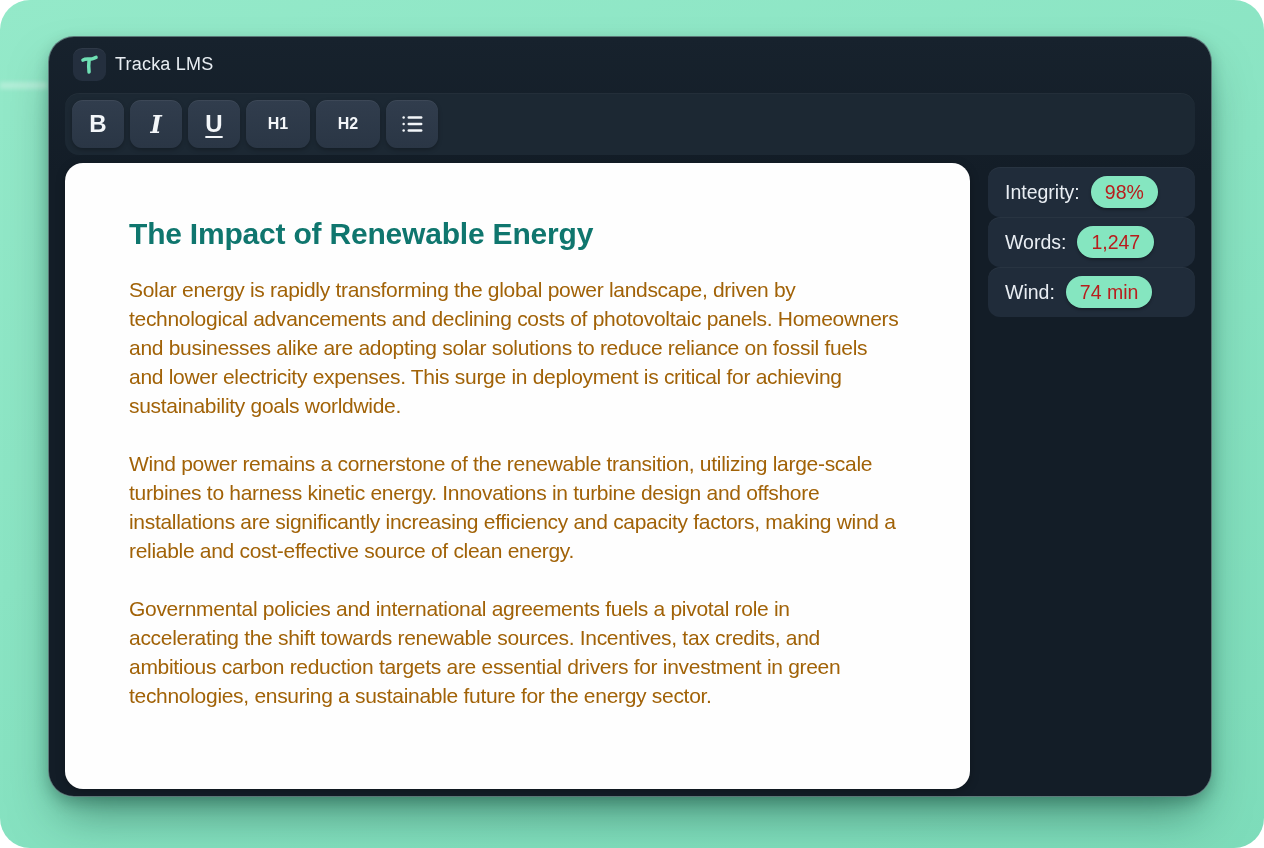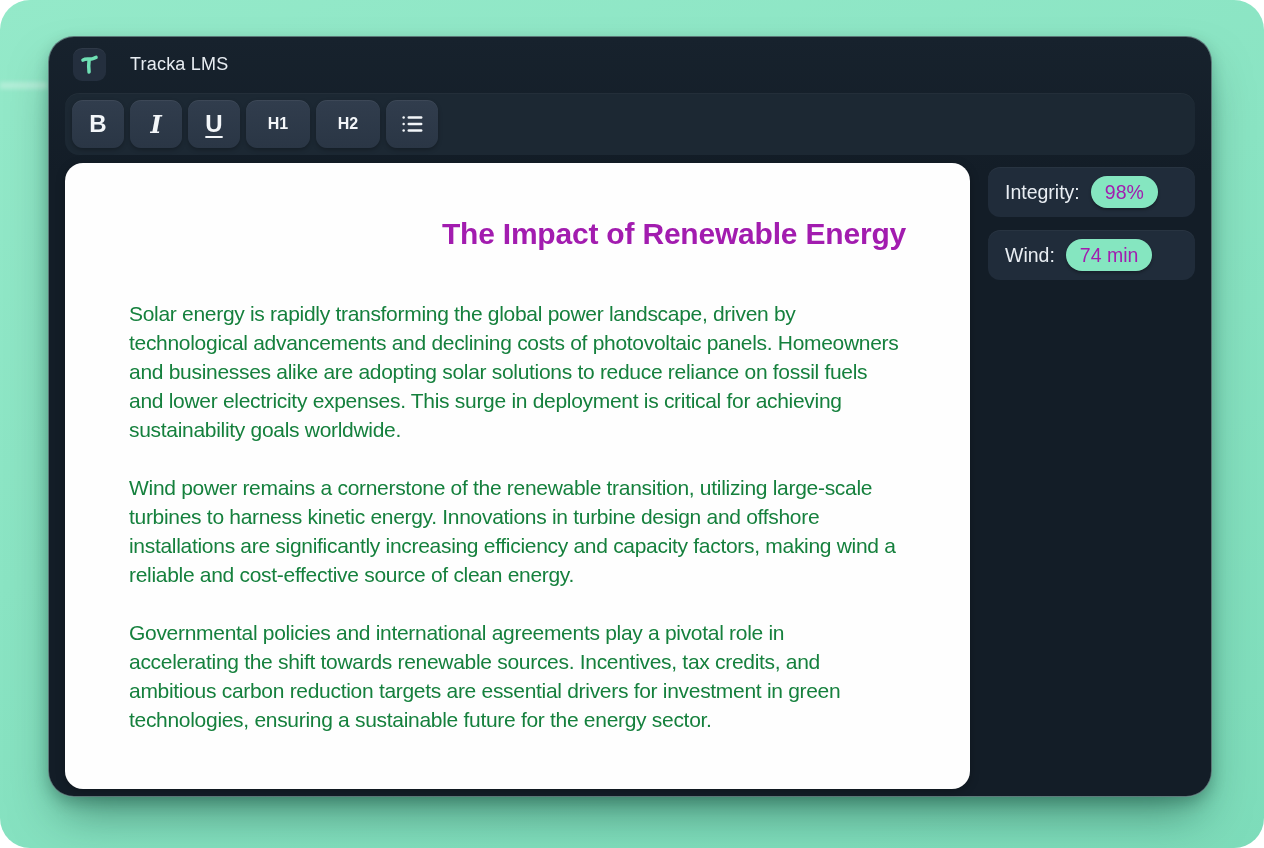--- a/index.html
+++ b/index.html
@@ -14,21 +14,21 @@
                  background:rgba(255,255,255,0.30); filter:blur(2px); }
 
   
   .window { position:absolute; left:48px; top:36px; width:1164px; height:761px;
             border-radius:26px;
             background:linear-gradient(180deg,#17222d 0%,#131d27 18%,#131d27 100%);
             border:1px solid rgba(150,195,185,0.55);
             box-shadow:0 26px 48px -12px rgba(8,56,42,0.50), 0 6px 14px rgba(8,56,42,0.25); }
 
   
-  .titlebar { height:54px; display:flex; align-items:center; gap:24px; padding:12px 24px; }
+  .titlebar { height:54px; display:flex; align-items:center; gap:9px; padding:12px 24px; }
   .logo-tile { width:33px; height:33px; border-radius:9px; background:#242f3e;
                display:flex; align-items:center; justify-content:center;
                box-shadow:inset 0 1px 0 rgba(255,255,255,0.05); }
   .app-title { color:#e8edf2; font-size:18px; font-weight:500; letter-spacing:0.2px; }
 
   
   .toolbar { margin:2px 16px 0; height:62px; background:#1c2833; border-radius:14px;
              display:flex; align-items:center; gap:6px; padding:0 7px;
              box-shadow:inset 0 1px 0 rgba(255,255,255,0.03); }
   .tb-btn { height:48px; min-width:52px; padding:0 12px; border:none; cursor:pointer;
@@ -41,32 +41,32 @@
   .tb-btn.underline { text-decoration:underline; text-underline-offset:4px; font-weight:600; }
   .tb-btn.hbtn { font-size:16px; min-width:64px; }
 
   
   .content { display:flex; margin:8px 16px 0; gap:18px; }
 
   
   .document { width:905px; height:626px; background:#fefefe; border-radius:18px;
               padding:54px 64px 0 64px; overflow:hidden;
               box-shadow:0 2px 10px rgba(0,0,0,0.25); }
-  .doc-title { color:#a21caf; font-size:30px; font-weight:600; letter-spacing:-0.2px;
-               margin-bottom:48px;text-align:right; }
-  .doc-body p { color:#15803d; font-size:21px; line-height:29px; letter-spacing:-0.3px;
+  .doc-title { color:#0f766e; font-size:30px; font-weight:600; letter-spacing:-0.2px;
+               margin-bottom:24px; }
+  .doc-body p { color:#a16207; font-size:21px; line-height:29px; letter-spacing:-0.3px;
                 max-width:770px; margin-bottom:29px; }
 
   
-  .sidebar { flex:1; display:flex; flex-direction:column; gap:13px; margin-top:4px; }
+  .sidebar { flex:1; display:flex; flex-direction:column; margin-top:4px; }
   .stat-card { height:50px; background:#202c3a; border-radius:12px;
                display:flex; align-items:center; gap:11px; padding:0 17px;
                box-shadow:inset 0 1px 0 rgba(255,255,255,0.04); }
   .stat-label { color:#e9eef3; font-size:19.5px; font-weight:400; }
-  .stat-pill { background:#85e6c0; color:#a21caf; font-size:19.5px; font-weight:500;
+  .stat-pill { background:#85e6c0; color:#b91c1c; font-size:19.5px; font-weight:500;
                border-radius:999px; padding:5px 14px; line-height:1.15;
                box-shadow:0 2px 3px rgba(0,0,0,0.28); }
 
   .icon-svg { display:block; }
 </style>
 </head>
 <body>
 
 <div class="stage">
   <div class="stage-glint"></div>
@@ -105,28 +105,32 @@
       </button>
     </div>
 
     <div class="content">
 
       <div class="document">
         <h1 class="doc-title">The Impact of Renewable Energy</h1>
         <div class="doc-body">
           <p>Solar energy is rapidly transforming the global power landscape, driven by technological advancements and declining costs of photovoltaic panels. Homeowners and businesses alike are adopting solar solutions to reduce reliance on fossil fuels and lower electricity expenses. This surge in deployment is critical for achieving sustainability goals worldwide.</p>
           <p>Wind power remains a cornerstone of the renewable transition, utilizing large-scale turbines to harness kinetic energy. Innovations in turbine design and offshore installations are significantly increasing efficiency and capacity factors, making wind a reliable and cost-effective source of clean energy.</p>
-          <p>Governmental policies and international agreements play a pivotal role in accelerating the shift towards renewable sources. Incentives, tax credits, and ambitious carbon reduction targets are essential drivers for investment in green technologies, ensuring a sustainable future for the energy sector.</p>
+          <p>Governmental policies and international agreements fuels a pivotal role in accelerating the shift towards renewable sources. Incentives, tax credits, and ambitious carbon reduction targets are essential drivers for investment in green technologies, ensuring a sustainable future for the energy sector.</p>
         </div>
       </div>
 
       <div class="sidebar">
         <div class="stat-card">
           <span class="stat-label">Integrity:</span>
           <span class="stat-pill">98%</span>
+        </div>
+        <div class="stat-card">
+          <span class="stat-label">Words:</span>
+          <span class="stat-pill">1,247</span>
         </div>
         <div class="stat-card">
           <span class="stat-label">Wind:</span>
           <span class="stat-pill">74 min</span>
         </div>
       </div>
 
     </div>
   </div>
 </div>

